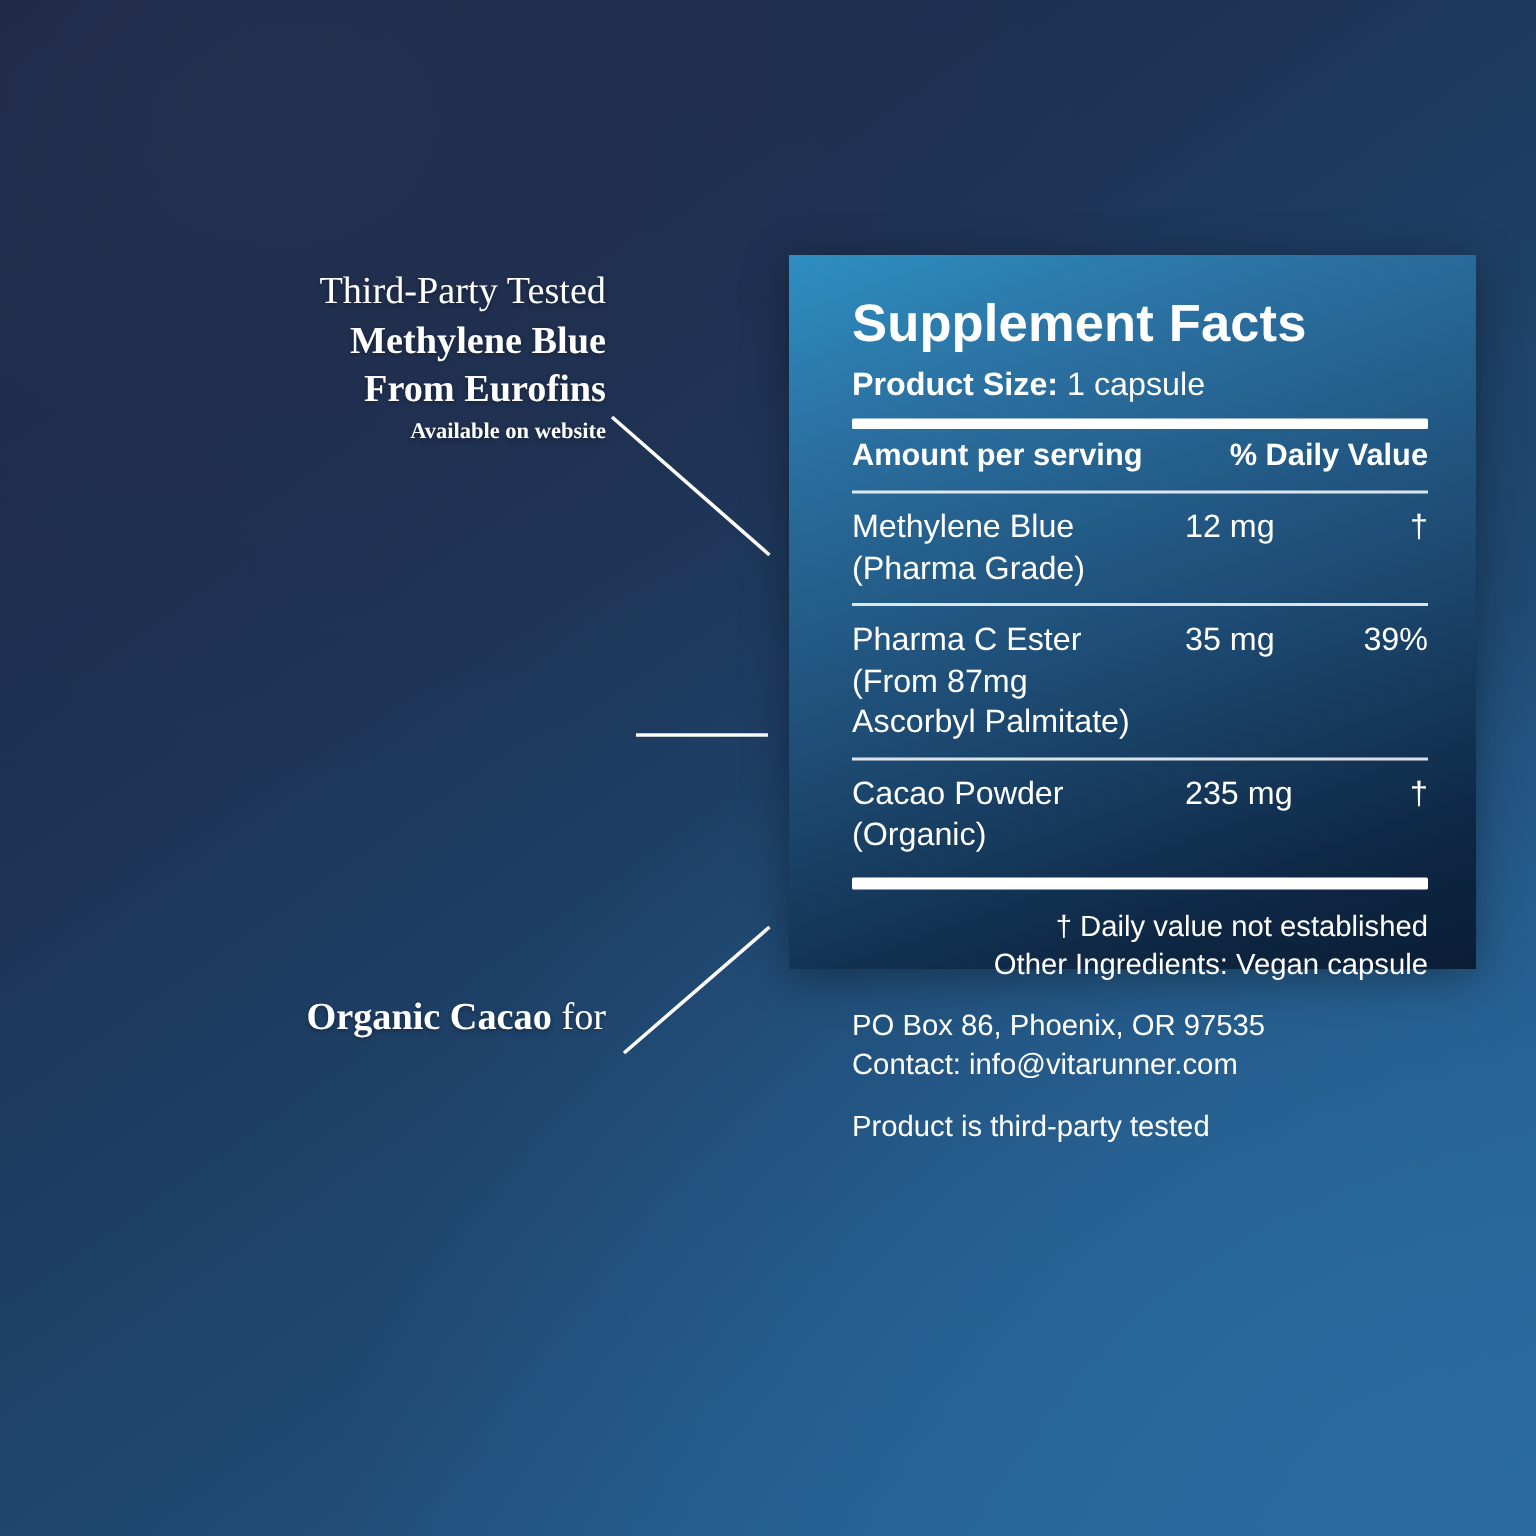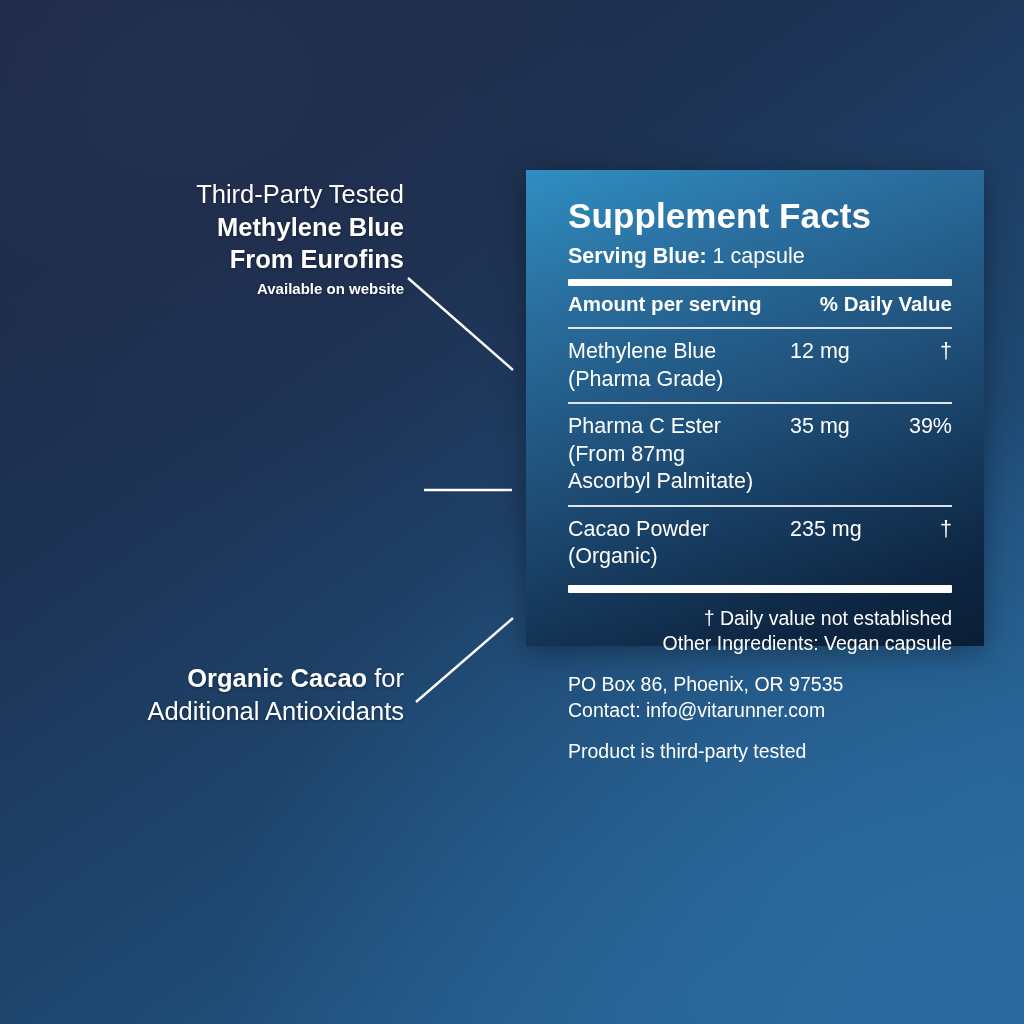--- a/index.html
+++ b/index.html
@@ -24,20 +24,21 @@
     color: #ffffff;
   }
 
   
   .annotations {
     position: absolute;
     left: 0;
     top: 0;
     width: 430px;
     height: 944px;
+    font-family: Liberation Serif, serif;
   }
 
   .ann-block {
     position: absolute;
     right: 26px;
     text-align: right;
     line-height: 1.28;
     text-shadow: 0 1px 3px rgba(0,0,0,.35);
   }
 
@@ -186,32 +187,31 @@
     <div class="ann-block ann-1">
       <div class="ann-line">Third-Party Tested</div>
       <div class="ann-line bold">Methylene Blue</div>
       <div class="ann-line bold">From Eurofins</div>
       <div class="ann-line small">Available on website</div>
     </div>
 
 
     <div class="ann-block ann-3">
       <div class="ann-line mix"><b>Organic Cacao</b><span> for</span></div>
-      <div class="ann-line">Additional Antioxidants</div>
     </div>
 
   </div>
 
   <div class="panel">
     <div class="panel-inner">
 
       <div class="sf-title">Supplement Facts</div>
 
       <div class="sf-serving">
-        <b>Serving Blue:</b>
+        <b>Product Size:</b>
         <span>1 capsule</span>
       </div>
 
       <div class="rule-thick"></div>
 
       <div class="col-head">
         <div class="c-name">Amount per serving</div>
         <div class="c-dv">% Daily Value</div>
       </div>
 

